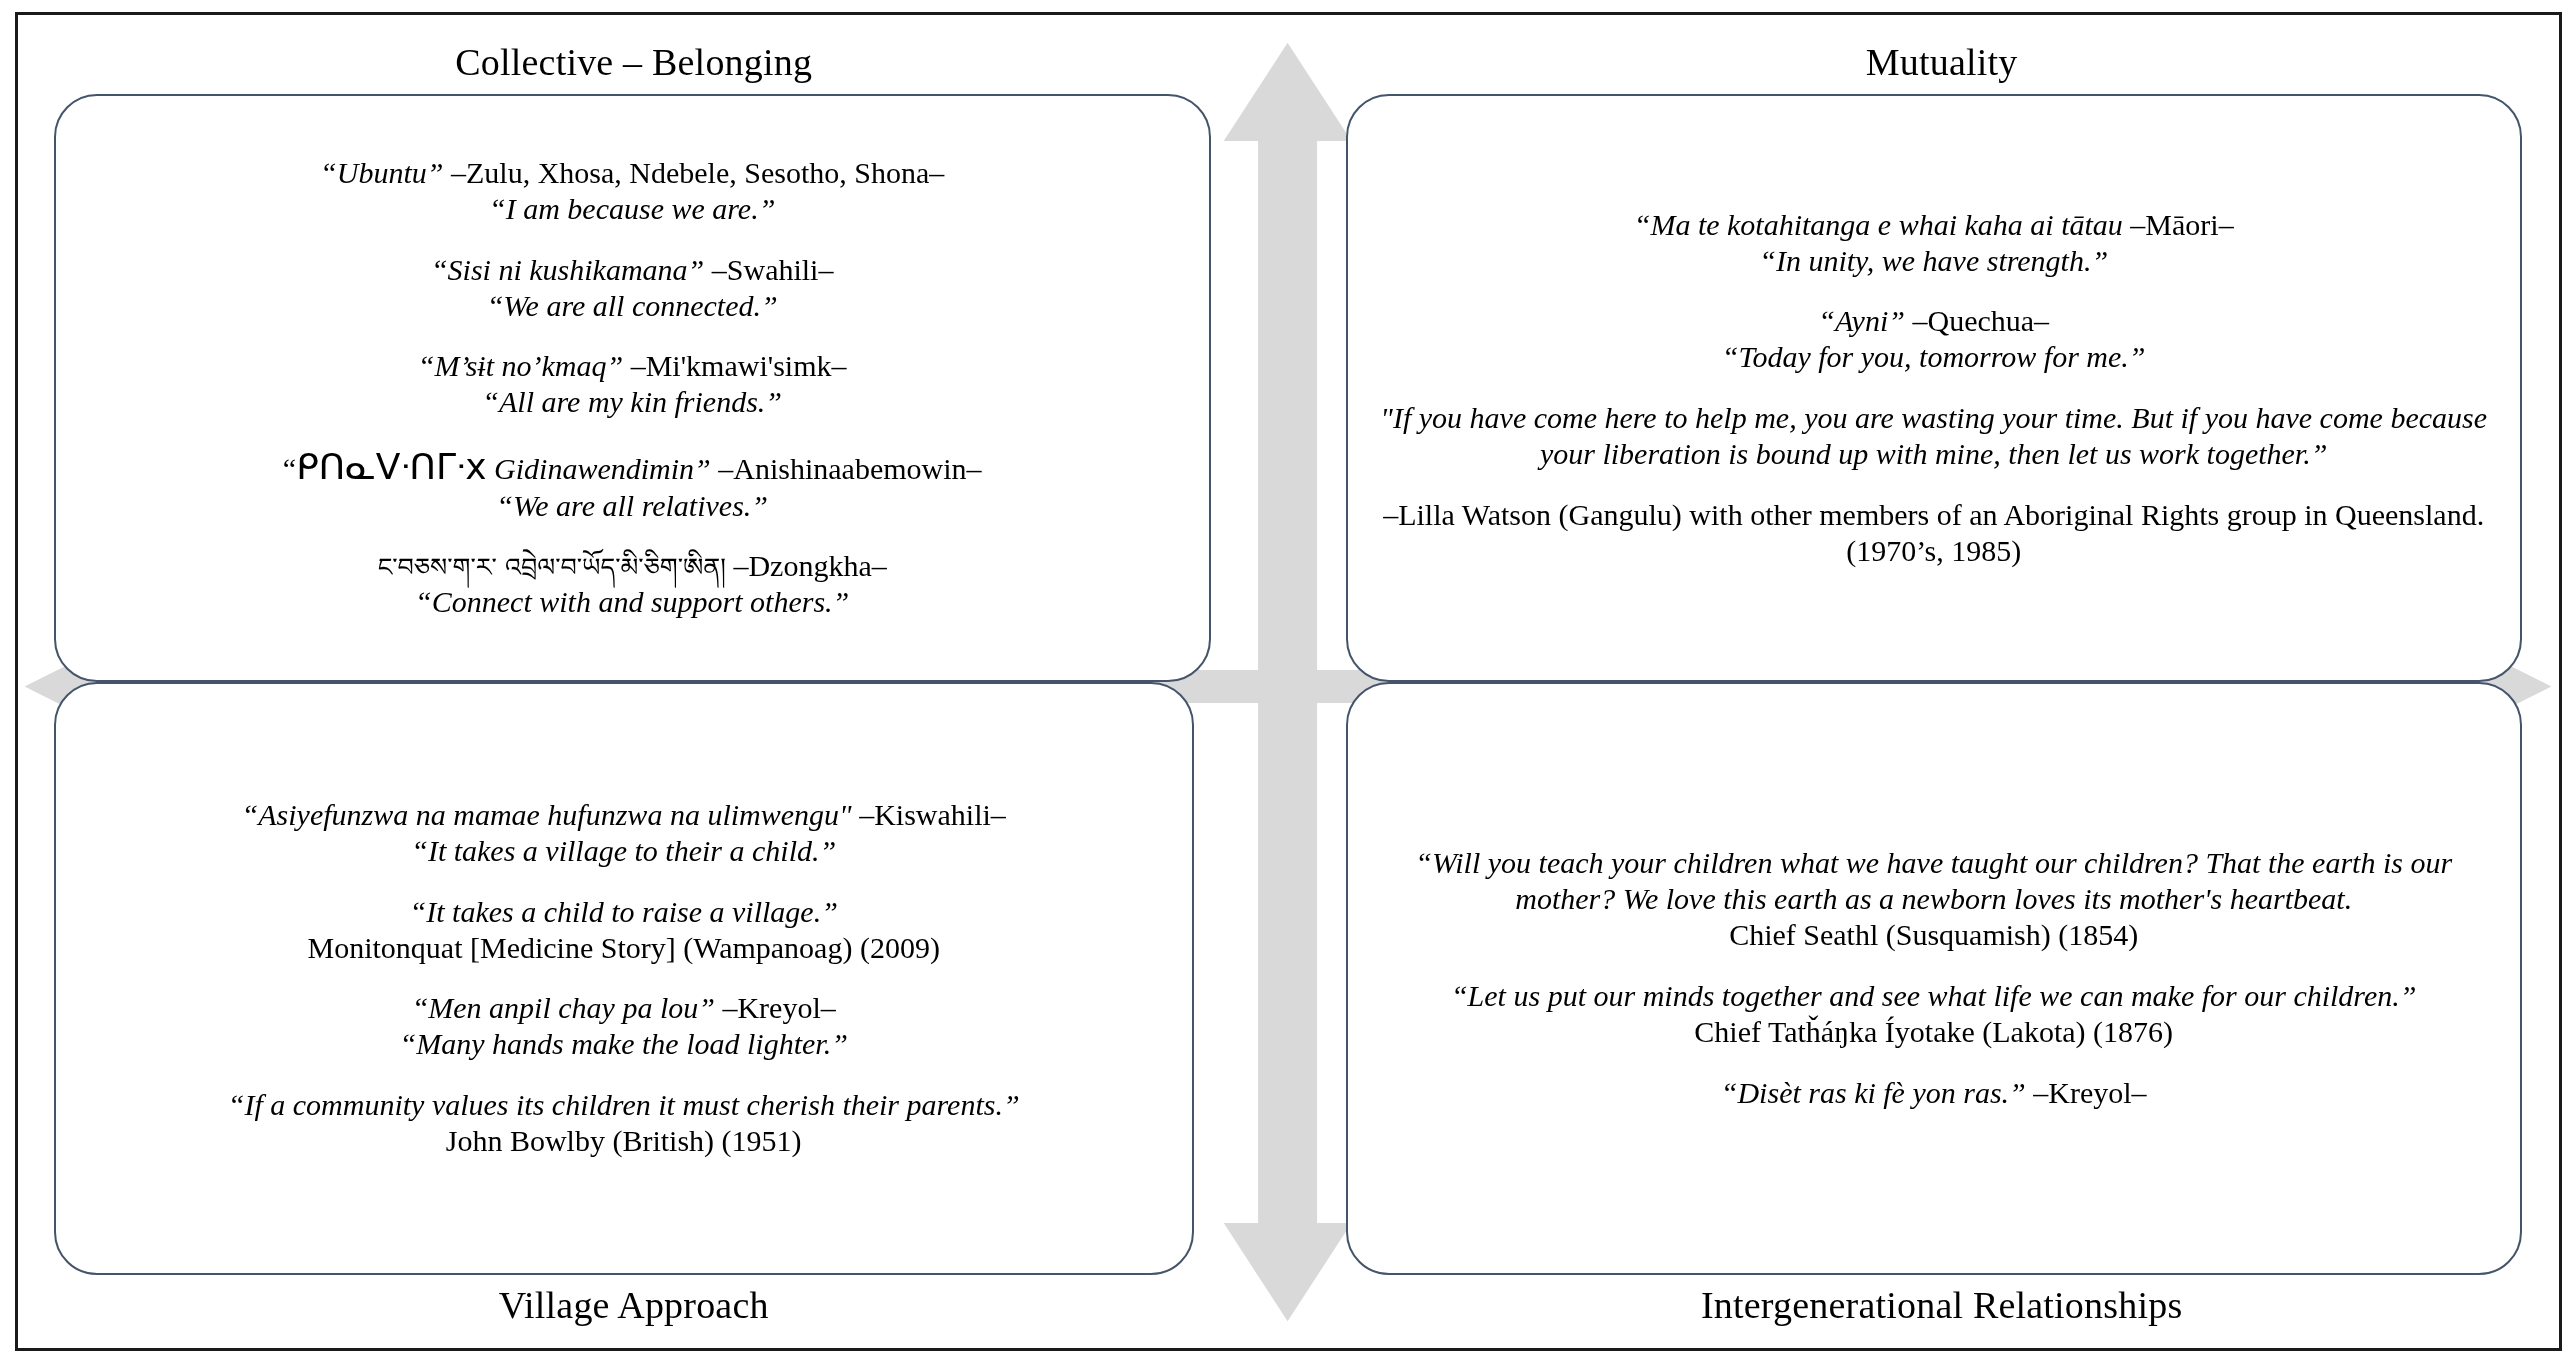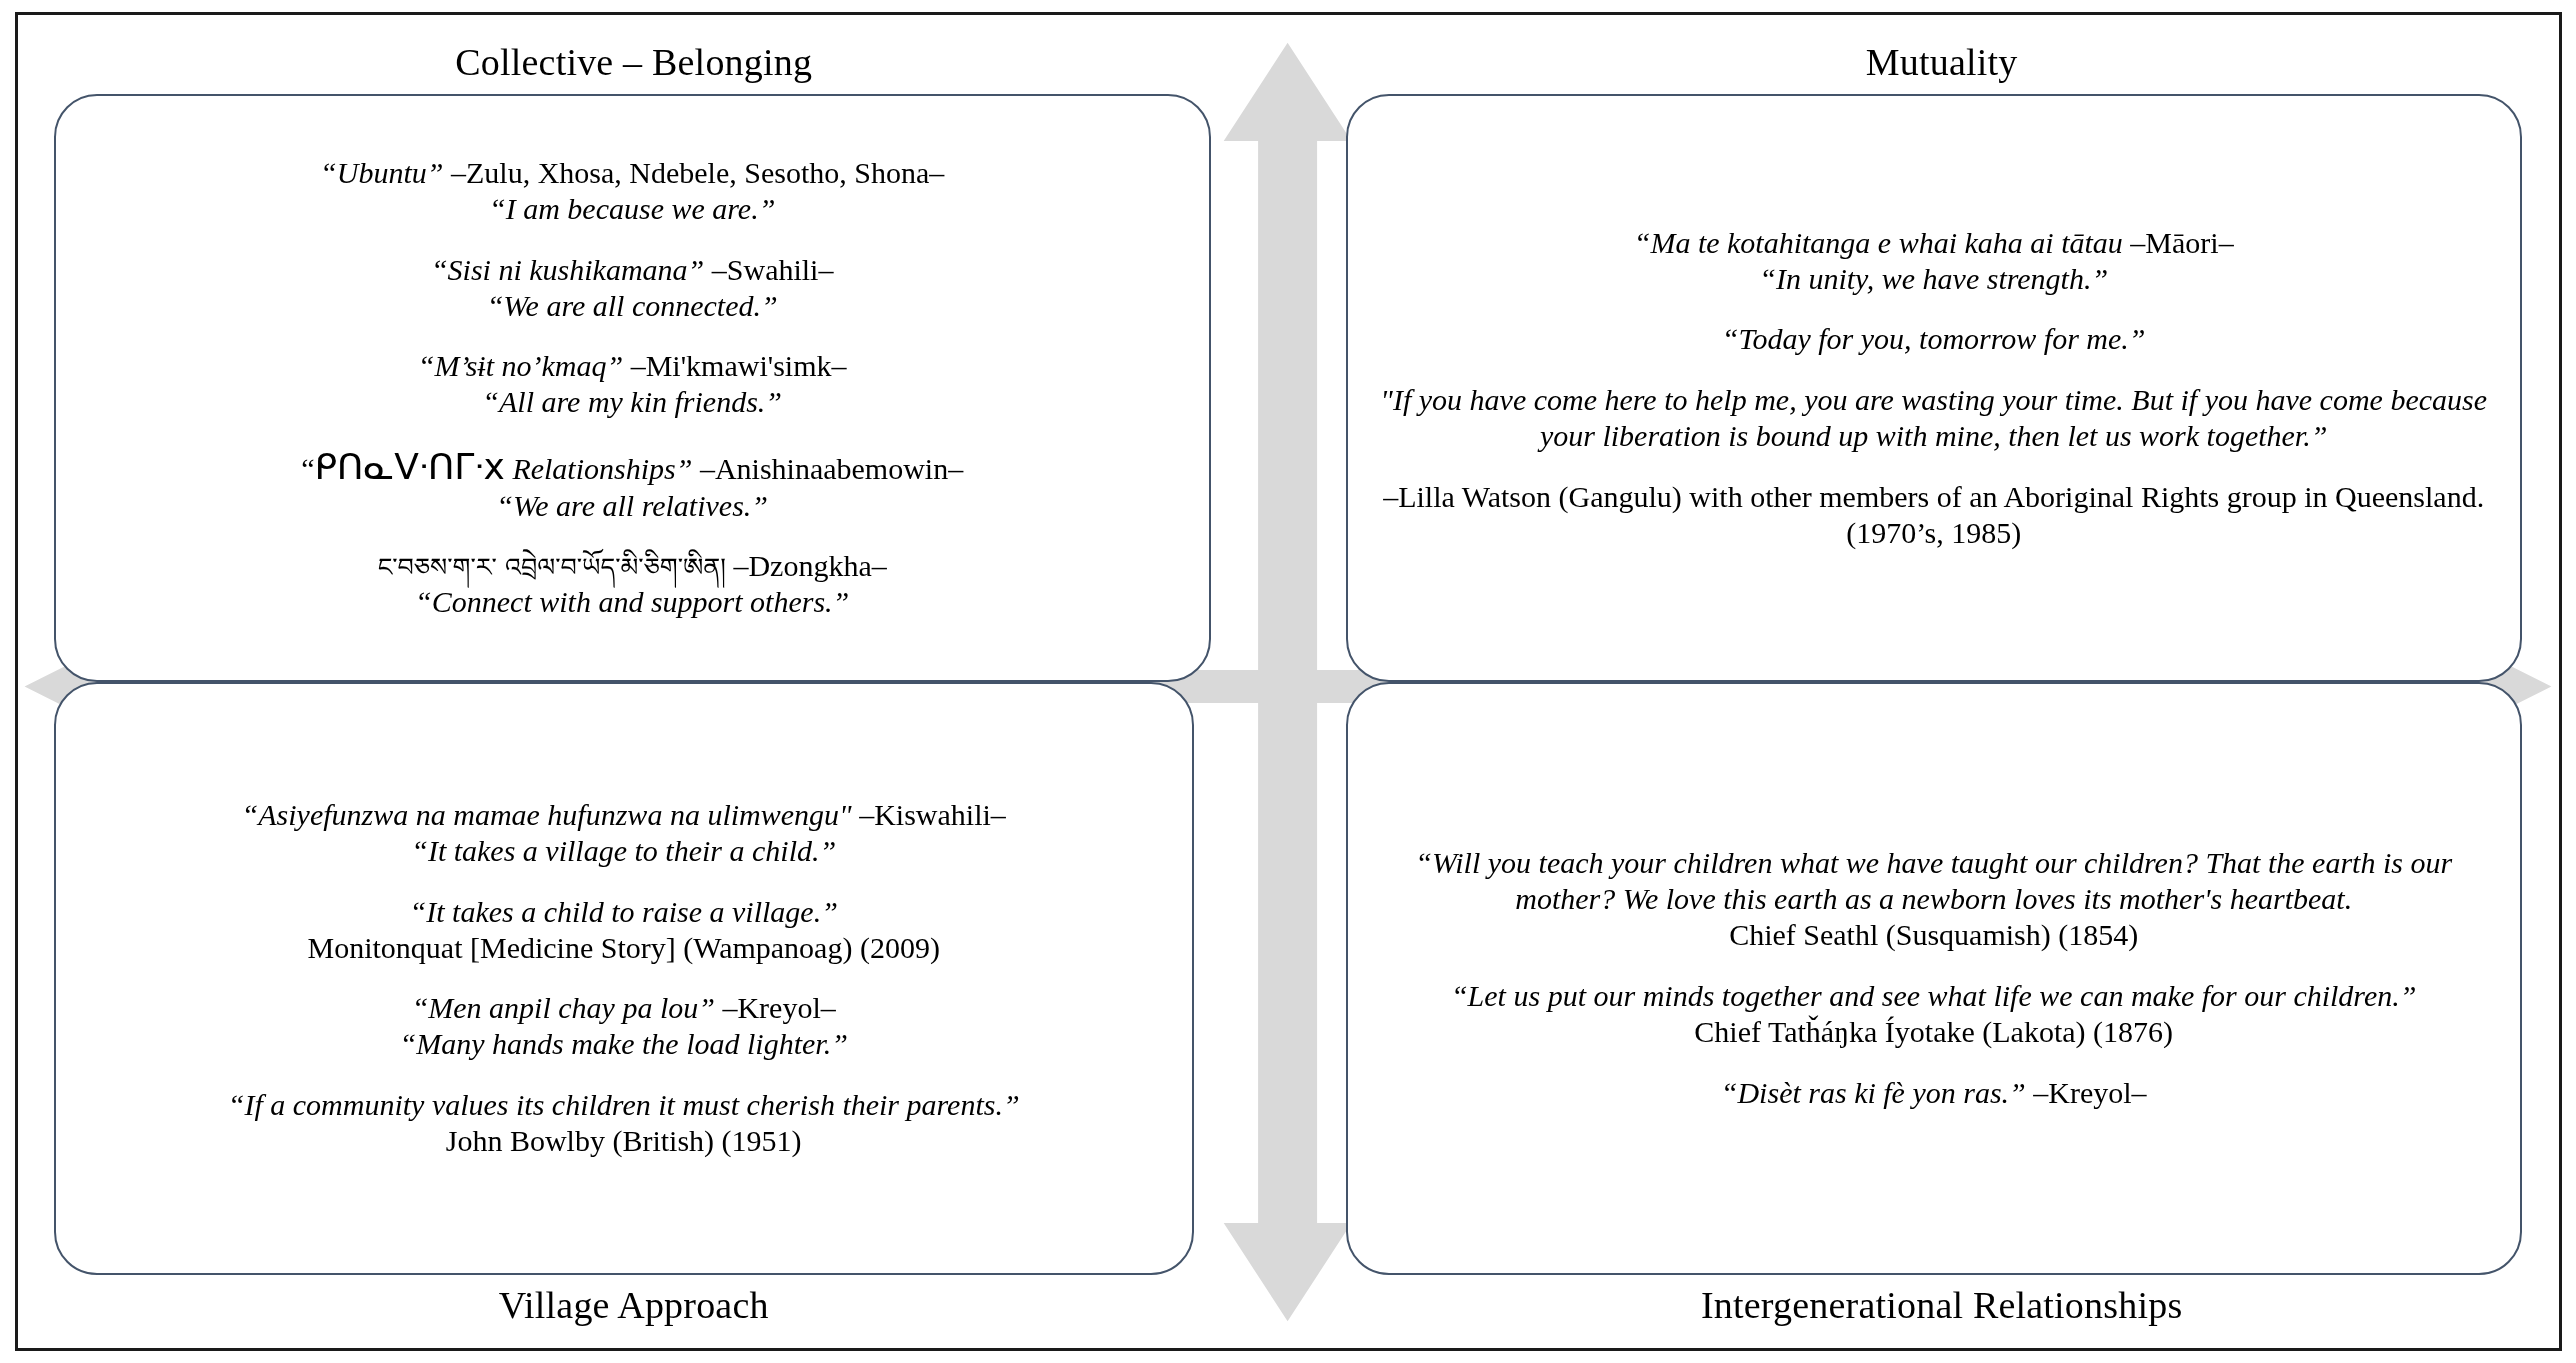--- a/index.html
+++ b/index.html
@@ -160,21 +160,21 @@
 
           <div class="quote-block">
             <div class="line">
               <span class="ii">“M’sɨt no’kmaq”</span><span class="rr"> –Mi'kmawi'simk–</span>
             </div>
             <div class="line it">“All are my kin friends.”</div>
           </div>
 
           <div class="quote-block">
             <div class="line">
-              <span class="rr">“</span><span class="script">ᑭᑎᓇᐯᐧᑎᒥᐧx</span><span class="ii"> Relationships”</span><span class="rr"> –Anishinaabemowin–</span>
+              <span class="rr">“</span><span class="script">ᑭᑎᓇᐯᐧᑎᒥᐧx</span><span class="ii"> Gidinawendimin”</span><span class="rr"> –Anishinaabemowin–</span>
             </div>
             <div class="line it">“We are all relatives.”</div>
           </div>
 
           <div class="quote-block">
             <div class="line">
               <span class="script-tib">ང་བཅས་ག་ར་ འབྲེལ་བ་ཡོད་མི་ཅིག་ཨིན།</span><span class="rr"> –Dzongkha–</span>
             </div>
             <div class="line it">“Connect with and support others.”</div>
           </div>
@@ -189,20 +189,23 @@
         <div class="card-inner">
 
           <div class="quote-block">
             <div class="line">
               <span class="ii">“Ma te kotahitanga e whai kaha ai tātau</span><span class="rr"> –Māori–</span>
             </div>
             <div class="line it">“In unity, we have strength.”</div>
           </div>
 
           <div class="quote-block">
+            <div class="line">
+              <span class="ii">“Ayni”</span><span class="rr"> –Quechua–</span>
+            </div>
             <div class="line it">“Today for you, tomorrow for me.”</div>
           </div>
 
           <div class="quote-block">
             <div class="line it">"If you have come here to help me, you are wasting your time. But if you have come because your liberation is bound up with mine, then let us work together.”</div>
           </div>
 
           <div class="quote-block">
             <div class="line rom">–Lilla Watson (Gangulu) with other members of an Aboriginal Rights group in Queensland. (1970’s, 1985)</div>
           </div>

